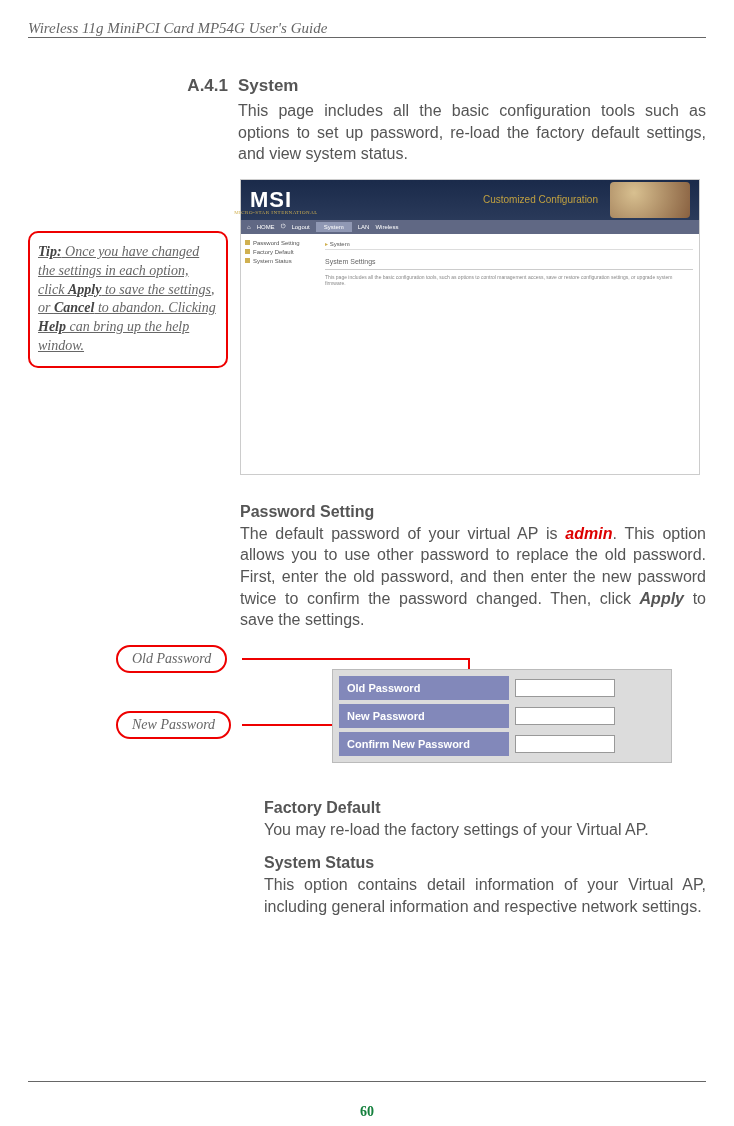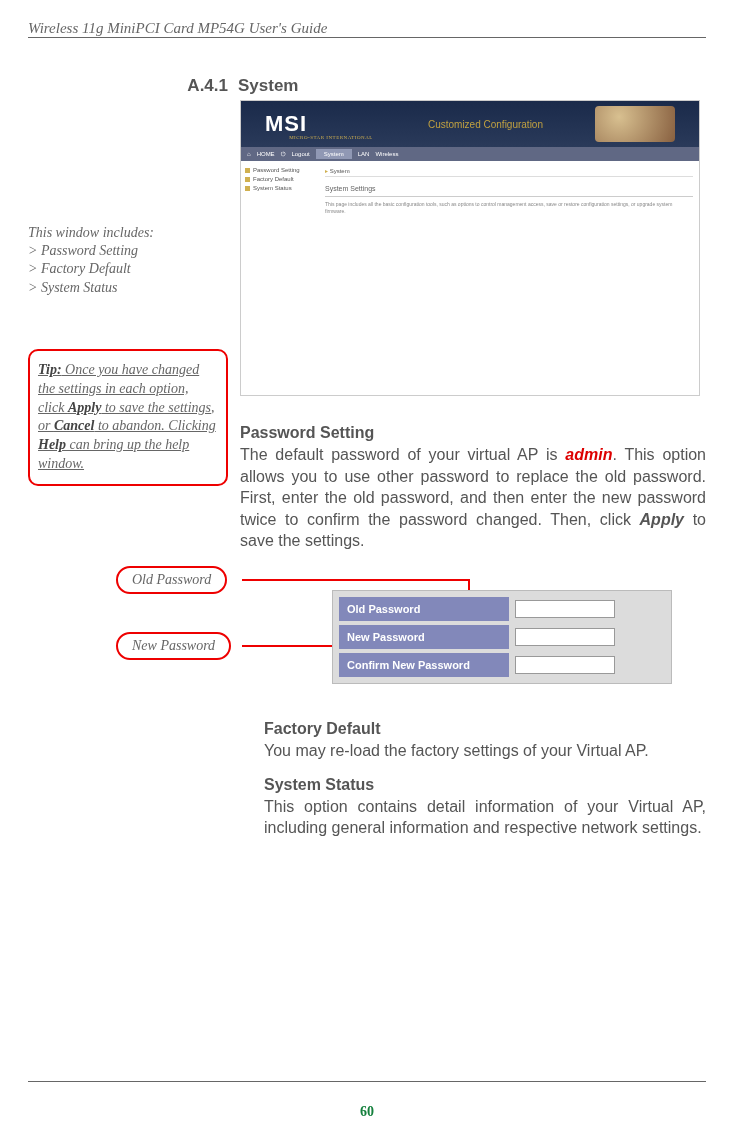--- a/index.html
+++ b/index.html
@@ -92,27 +92,26 @@
   
   .shot1 {
     width: 460px;
     height: 296px;
     background: #fff;
     border: 1px solid #ccc;
     position: relative;
     margin-bottom: 28px;
   }
   .shot1-top {
-    height: 46px;
+    height: 40px;
     background: linear-gradient(#1a2a4a, #2a3a5a);
     display: flex;
     align-items: center;
-    padding: 0 24px;
+    padding: 0 9px;
     position: relative;
-    gap: 40px;
   }
   .logo {
     color: #fff;
     font-family: Arial, sans-serif;
     font-size: 22px;
     font-weight: bold;
     letter-spacing: 1px;
   }
   .logo-sub {
     color: #d0b050;
@@ -280,31 +279,26 @@
 </style>
 </head>
 <body>
 
 <div class="header-title">Wireless 11g MiniPCI Card MP54G User's Guide</div>
 
 <div class="section-row">
   <div class="section-num">A.4.1</div>
   <div class="section-block">
     <div class="section-title">System</div>
+    <div class="section-text">This page includes all the basic configuration tools such as options to set up password, re-load the factory default settings, and view system status.</div>
   </div>
 </div>
 
 <div class="content">
   <div class="left-col">
-    <div class="window-includes">
-      <div>This window includes:</div>
-      <div>&gt; <span>Password Setting</span></div>
-      <div>&gt; <span>Factory Default</span></div>
-      <div>&gt; <span>System Status</span></div>
-    </div>
 
     <div class="tip-box">
       <span class="tip-b">Tip:</span><span> Once you have changed the settings in each option, click </span><span class="tip-b">Apply</span><span> to save the settings, or </span><span class="tip-b">Cancel</span><span> to abandon. Clicking </span><span class="tip-b">Help</span><span> can bring up the help window.</span>
     </div>
   </div>
 
   <div class="right-col">
 
     <div class="shot1">
       <div class="shot1-top">

